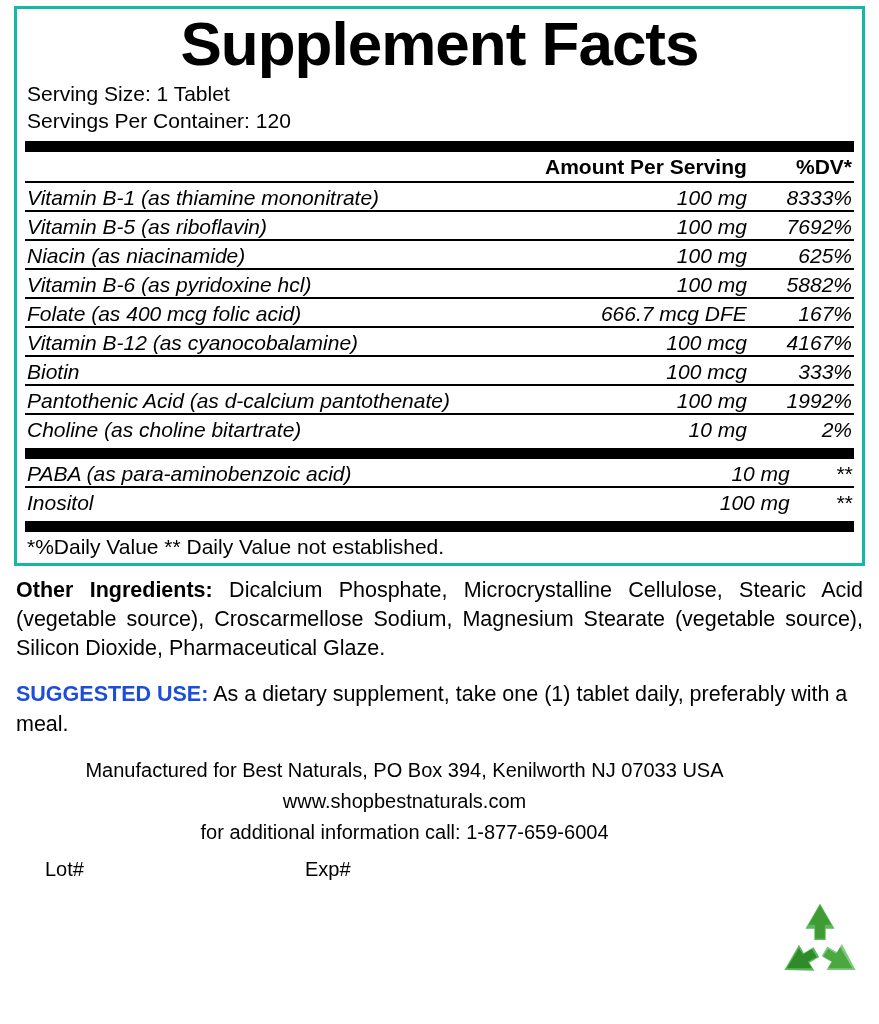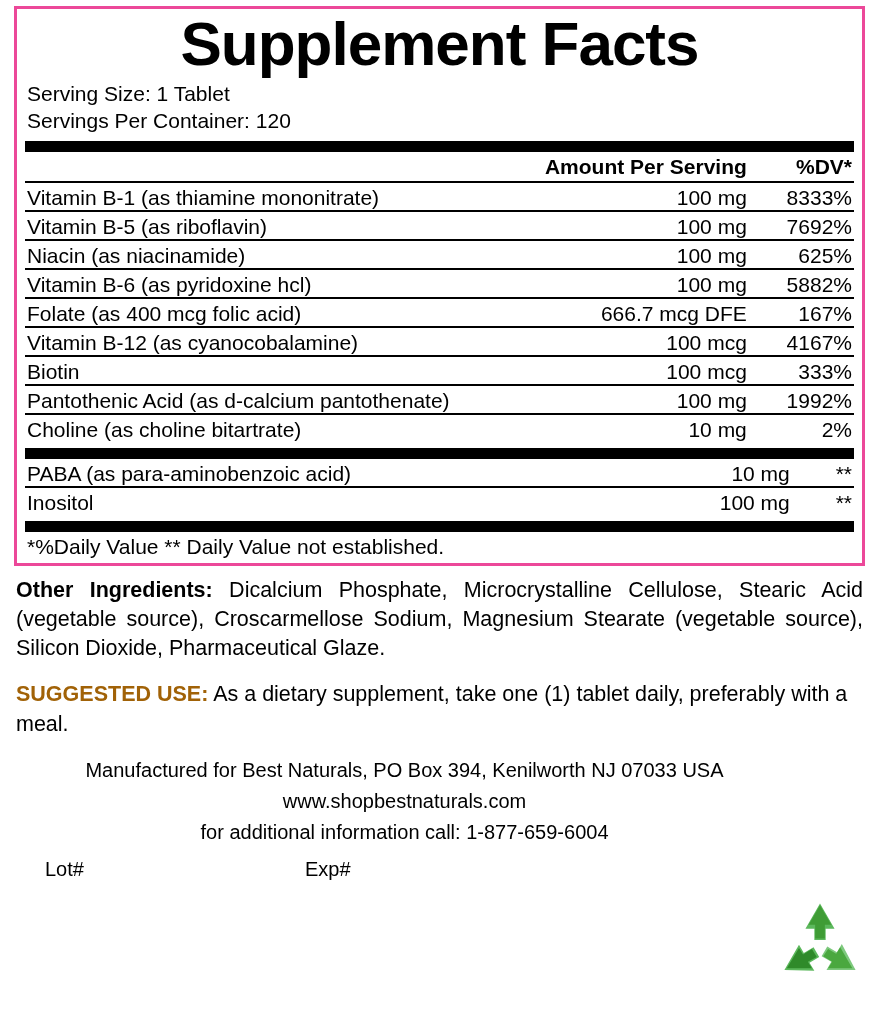--- a/index.html
+++ b/index.html
@@ -18,21 +18,21 @@
     width: 879px;
     height: 1024px;
     box-sizing: border-box;
     padding: 6px 14px 0 14px;
     position: relative;
     overflow: hidden;
   }
 
   
   .panel {
-    border: 3px solid #ec4899;
+    border: 3px solid #14b8a6;
     box-sizing: border-box;
     padding: 0 8px 4px 8px;
   }
   .sf-title {
     font-size: 62px;
     font-weight: bold;
     letter-spacing: -1px;
     line-height: 1.05;
     text-align: center;
     margin: 2px 0 4px 0;
@@ -58,20 +58,21 @@
     vertical-align: bottom;
     white-space: nowrap;
   }
   table.facts tr.head td {
     font-weight: bold;
     border-bottom: 2px solid #000;
     padding-bottom: 2px;
   }
   table.facts tr.item td {
     border-bottom: 2px solid #000;
+    font-style: italic;
   }
   table.facts tr.item.last-of-block td {
     border-bottom: none;
   }
   .c-name  { text-align: left; padding-left: 2px !important; }
   .c-amt   { text-align: right; padding-right: 30px !important; }
   .c-dv    { text-align: right; padding-right: 2px !important; }
   .c-dv.stars { vertical-align: bottom; font-size: 21px; }
   .footnote {
     font-size: 21px;
@@ -86,21 +87,21 @@
     margin: 10px 2px 0 2px;
   }
   .other-ing b { font-weight: bold; }
 
   .suggested {
     font-size: 21.5px;
     line-height: 1.4;
     margin: 16px 2px 0 2px;
   }
   .suggested .lbl {
-    color: #a16207;
+    color: #1d4ed8;
     font-weight: bold;
   }
 
   .free-of {
     font-size: 20.5px;
     line-height: 1.5;
     font-style: italic;
     font-weight: bold;
     color: #d4542a;
     margin: 18px 2px 0 2px;

